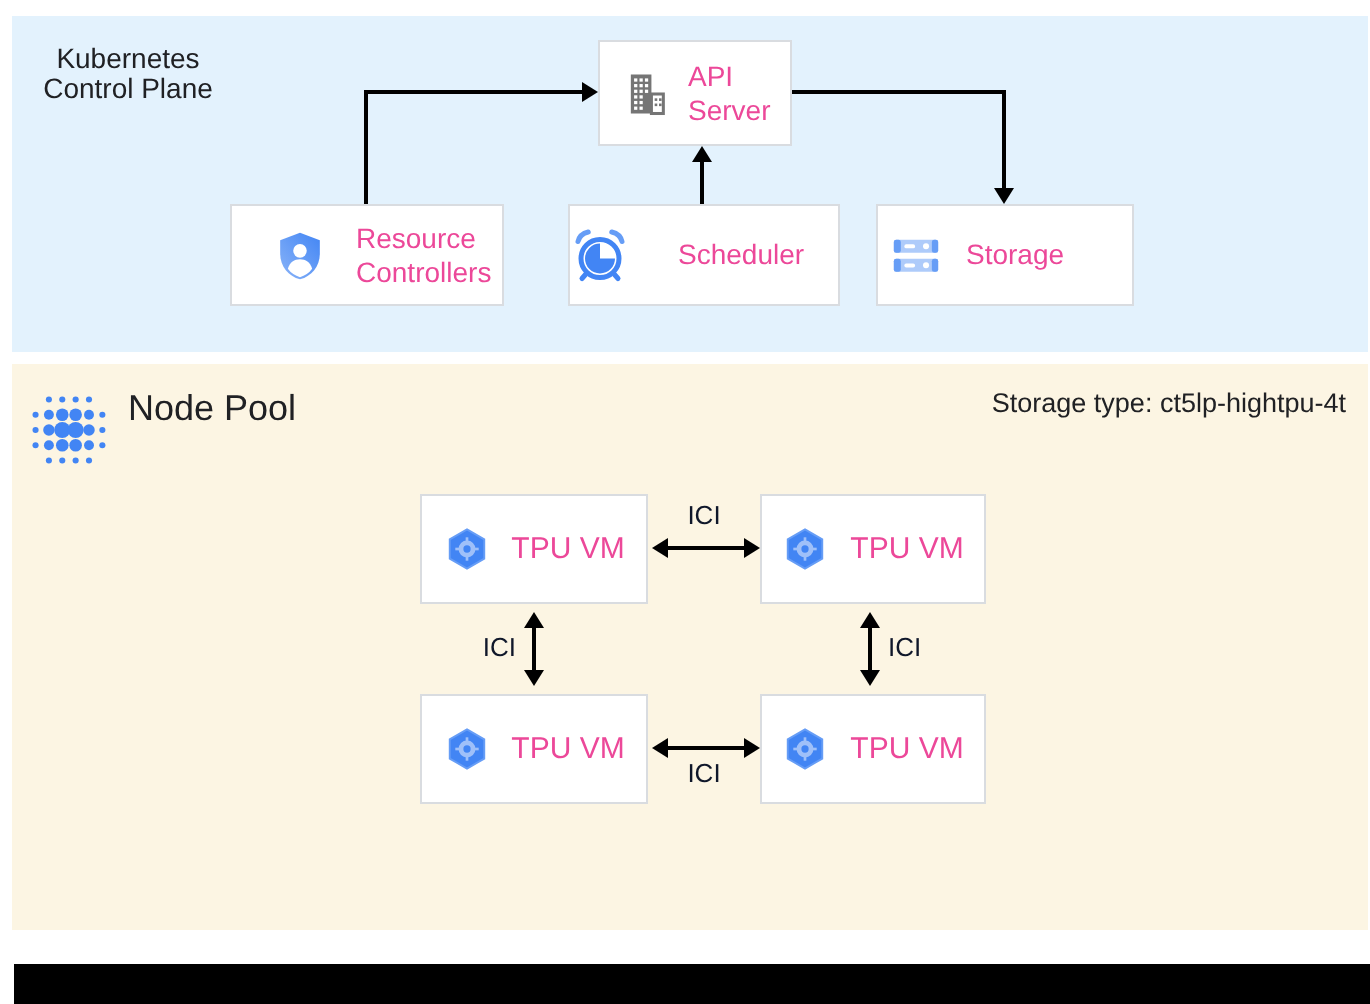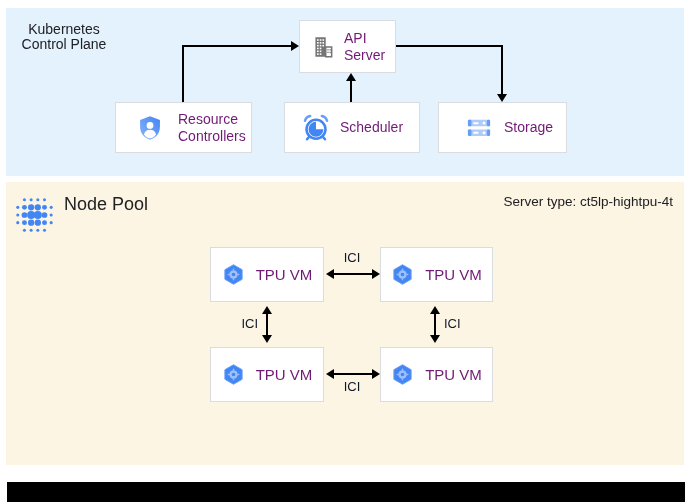--- a/index.html
+++ b/index.html
@@ -8,21 +8,21 @@
     font-family:"Liberation Sans","DejaVu Sans",sans-serif;
     color:#202124;overflow:hidden;
   }
   .panel{position:absolute;}
   #cp-panel{left:6px;top:8px;width:678px;height:168px;background:#e3f2fd;}
   #np-panel{left:6px;top:182px;width:678px;height:283px;background:#fcf5e3;}
   #bottom-bar{position:absolute;left:7px;top:482px;width:678px;height:20px;background:#000;}
   .node{
     position:absolute;background:#fff;border:1px solid #d9dce0;
     display:flex;align-items:center;box-sizing:border-box;
-    font-size:14px;line-height:1.2;color:#701a75;
+    font-size:14px;line-height:1.2;color:#ec4899;
   }
   .node .ic{flex:0 0 auto;display:flex;align-items:center;justify-content:center;}
   .node .lbl{white-space:normal;}
   .tpu{font-size:15px;justify-content:center;gap:11px;text-align:center;}
   .cp-title{
     position:absolute;left:8px;top:22px;width:112px;text-align:center;
     font-size:14px;line-height:15px;
   }
   .np-title{position:absolute;left:64px;top:194px;font-size:18px;text-align:center;}
   .machine-info{
@@ -88,35 +88,35 @@
         </linearGradient>
       </defs>
       <path d="M12 2 L20.5 5.2 V11 C20.5 16.4 17 20.7 12 22 C7 20.7 3.5 16.4 3.5 11 V5.2 Z" fill="url(#shg)"></path>
       <circle cx="12" cy="9.8" r="2.9" fill="#ffffff"></circle>
       <path d="M6.8 17.5 C7.6 14.6 9.6 13.4 12 13.4 C14.4 13.4 16.4 14.6 17.2 17.5 C15.9 19.3 14.1 20.5 12 21.1 C9.9 20.5 8.1 19.3 6.8 17.5 Z" fill="#ffffff"></path>
     </svg>
   </span>
   <span class="lbl">Resource Controllers</span>
 </div>
 
-<div class="node" style="left:284px;top:102px;width:136px;height:51px;padding-left:16px;gap:9px;">
+<div class="node" style="left:284px;top:102px;width:136px;height:51px;padding-left:0;gap:24px;">
   <span class="ic">
     <svg width="30" height="30" viewBox="0 0 24 24">
       <path d="M3.2 6.2 Q3.9 3.2 7.3 2.4" fill="none" stroke="#669df6" stroke-width="2" stroke-linecap="round"></path>
       <path d="M20.8 6.2 Q20.1 3.2 16.7 2.4" fill="none" stroke="#669df6" stroke-width="2" stroke-linecap="round"></path>
       <circle cx="12" cy="13" r="7.6" fill="#ffffff" stroke="#4285f4" stroke-width="2"></circle>
       <path d="M12 13 V7 A6 6 0 1 0 18 13 Z" fill="#4285f4"></path>
       <line x1="6.2" y1="19.4" x2="4.8" y2="21" stroke="#4285f4" stroke-width="2" stroke-linecap="round"></line>
       <line x1="17.8" y1="19.4" x2="19.2" y2="21" stroke="#4285f4" stroke-width="2" stroke-linecap="round"></line>
     </svg>
   </span>
   <span class="lbl">Scheduler</span>
 </div>
 
-<div class="node" style="left:438px;top:102px;width:129px;height:51px;padding-left:25px;gap:10px;">
+<div class="node" style="left:438px;top:102px;width:129px;height:51px;padding-left:4px;gap:10px;">
   <span class="ic">
     <svg width="30" height="28" viewBox="0 0 24 24">
       <g>
         <rect x="2.5" y="5" width="19" height="5.6" rx="1" fill="#aecbfa"></rect>
         <rect x="2.5" y="5" width="3" height="5.6" rx="1" fill="#669df6"></rect>
         <rect x="18.8" y="5" width="2.7" height="5.6" rx="1" fill="#669df6"></rect>
         <rect x="7" y="7" width="4.6" height="1.7" rx="0.8" fill="#ffffff"></rect>
         <circle cx="16.3" cy="7.8" r="1.3" fill="#ffffff"></circle>
       </g>
       <g>
@@ -168,21 +168,21 @@
       <circle cx="40" cy="30" r="1.6"></circle>
     <circle cx="12" cy="38" r="1.6"></circle>
       <circle cx="19" cy="38" r="1.6"></circle>
       <circle cx="26" cy="38" r="1.6"></circle>
       <circle cx="33" cy="38" r="1.6"></circle>
   </svg>
 </span>
 <div class="np-title">Node Pool</div>
 
 <div class="machine-info">
-  <div>Server type: ct5lp-hightpu-4t</div>
+  <div>Storage type: ct5lp-hightpu-4t</div>
 </div>
 
 <div class="node tpu" style="left:210px;top:247px;width:114px;height:55px;">
   <span class="ic">
     <svg width="23" height="23" viewBox="0 0 24 24">
       <polygon points="12,1.8 21,7 21,17 12,22.2 3,17 3,7" fill="#4285f4" stroke="#669df6" stroke-width="1"></polygon>
       <circle cx="12" cy="12" r="4.4" fill="#9fc0f9"></circle>
       <circle cx="12" cy="12" r="1.9" fill="#4285f4"></circle>
       <g fill="#9fc0f9">
         <rect x="11.3" y="5.9" width="1.4" height="2"></rect>

